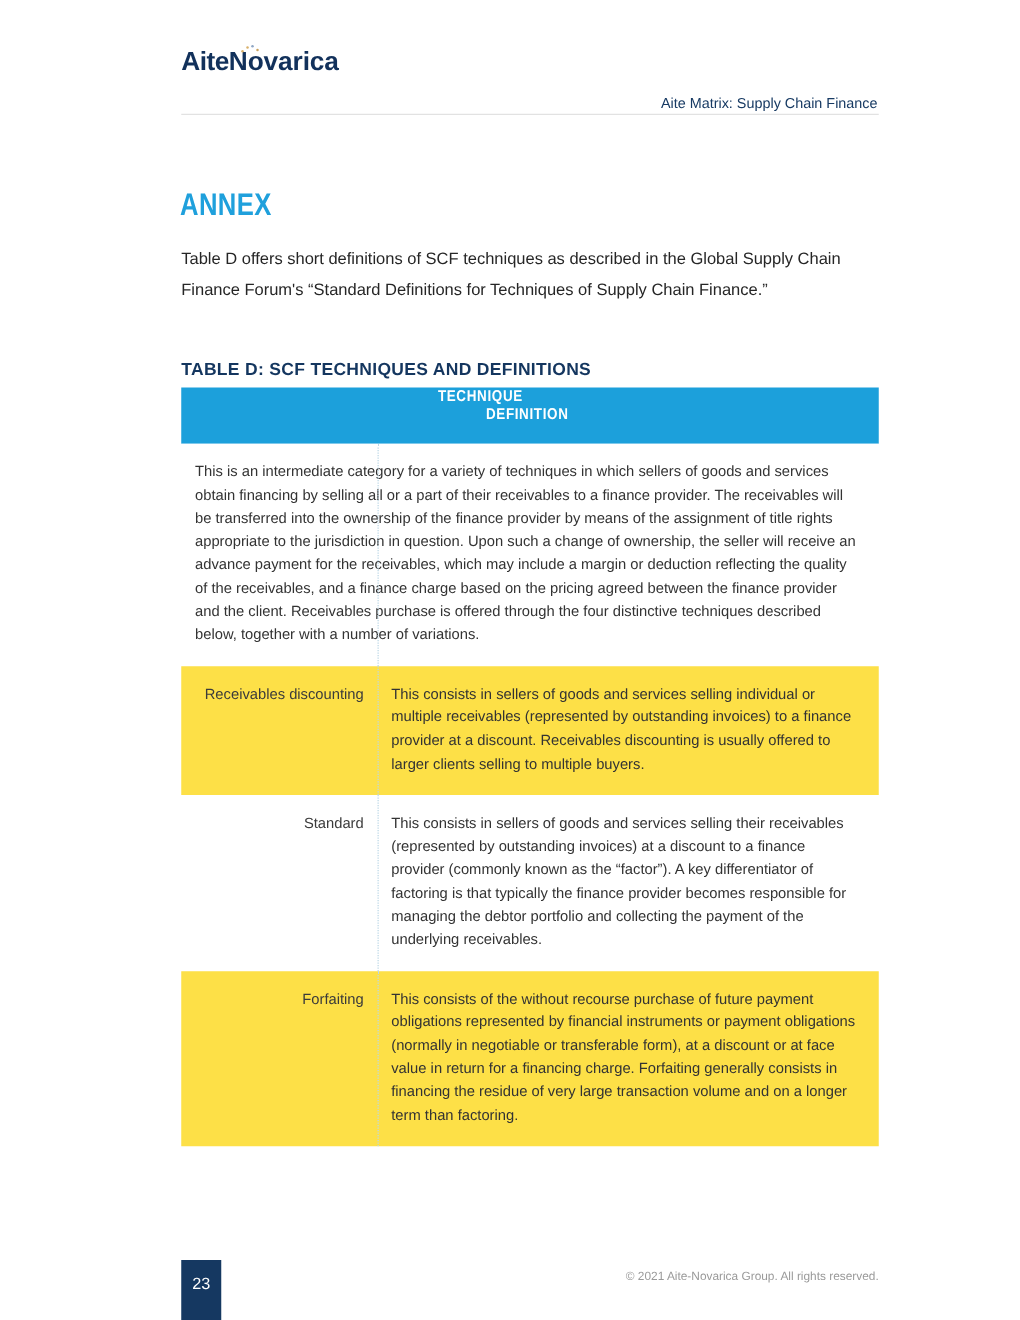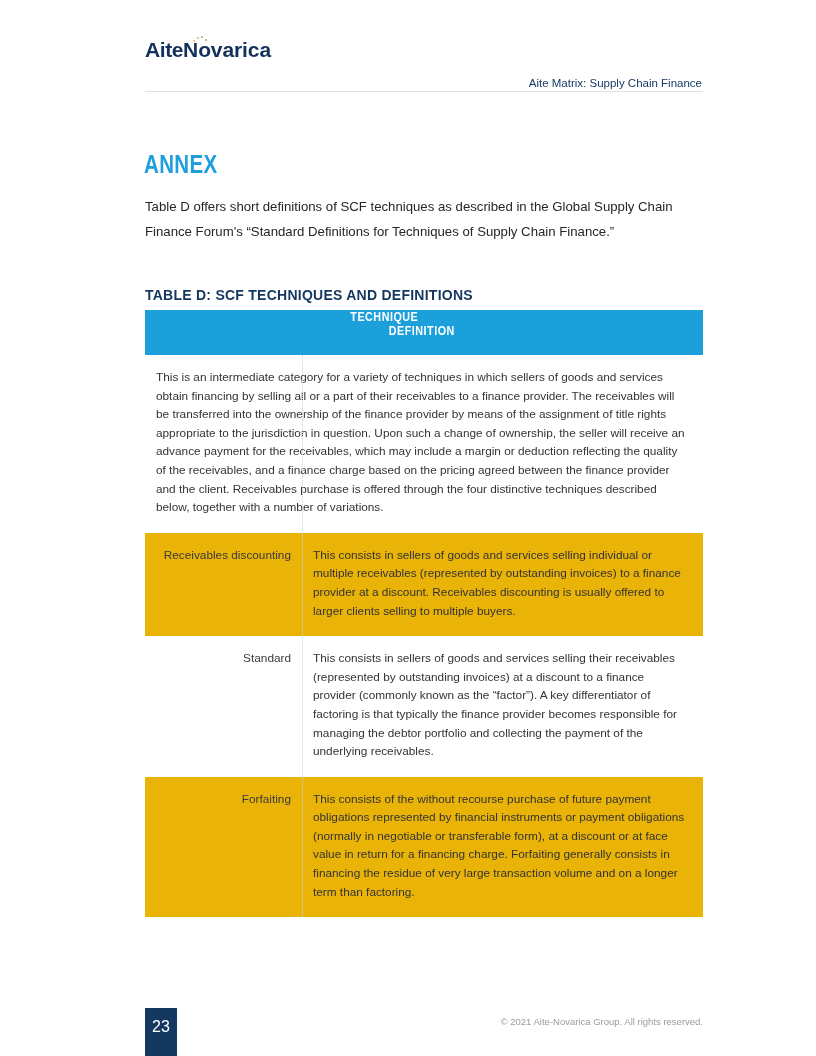--- a/index.html
+++ b/index.html
@@ -147,21 +147,21 @@
     transform-origin: left center;
   }
   .th-technique { width: 157px; padding-left: 12px; }
   .th-definition { padding-left: 9px; }
 
   .table-row {
     display: flex;
     position: relative;
     background: #ffffff;
   }
-  .table-row.shaded { background: #eab308; }
+  .table-row.shaded { background: #fde047; }
 
   .cell-technique {
     width: 157px;
     box-sizing: border-box;
     padding: 13px 11px 16px 12px;
     text-align: right;
     font-size: 11.8px;
     line-height: 19px;
     color: #3b3b3b;
   }
@@ -203,21 +203,21 @@
     height: 48px;
     background: #153861;
   }
   .page-number {
     position: absolute;
     left: 0;
     top: 11px;
     width: 32px;
     text-align: center;
     color: #ffffff;
-    font-size: 16px;
+    font-size: 13px;
     line-height: 16px;
   }
   .footer-copyright {
     position: absolute;
     right: 113px;
     top: 1015px;
     font-size: 9.5px;
     line-height: 14px;
     color: #9a9a9a;
     white-space: nowrap;

